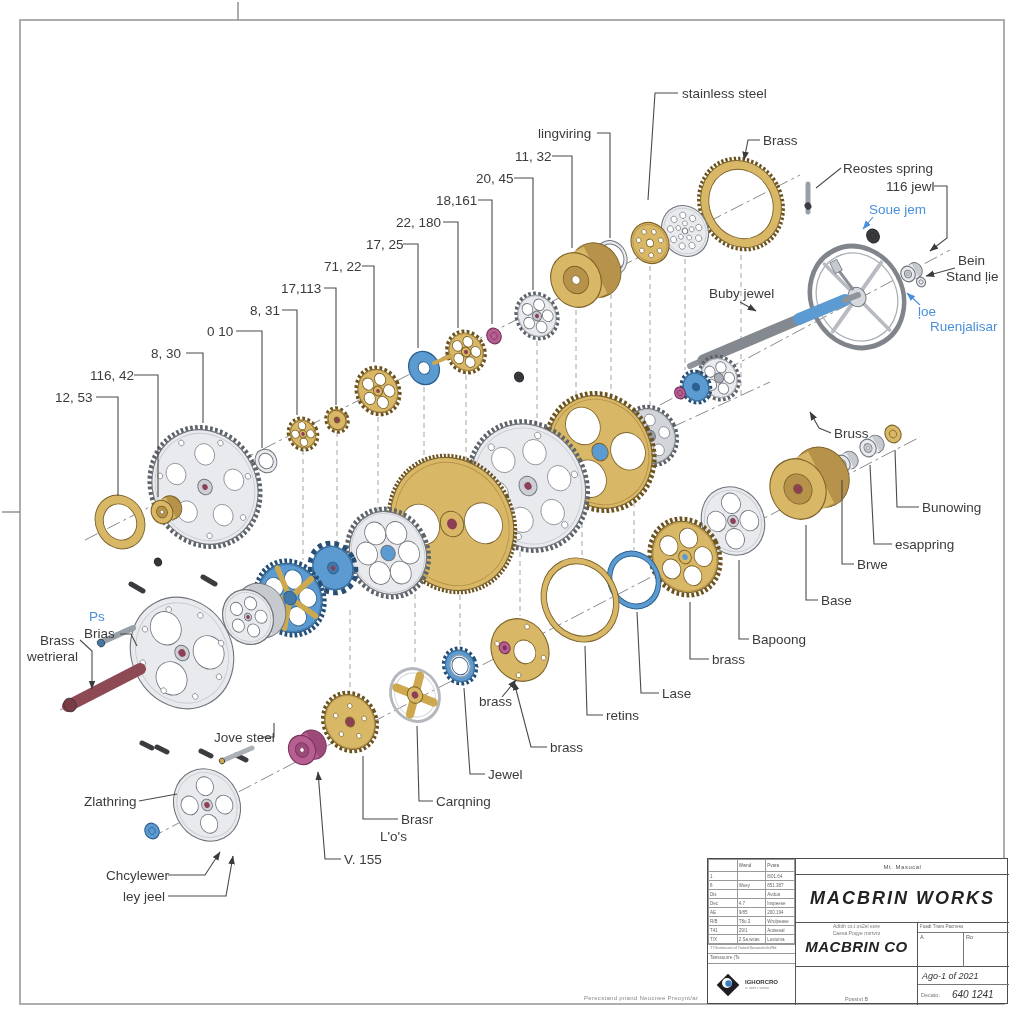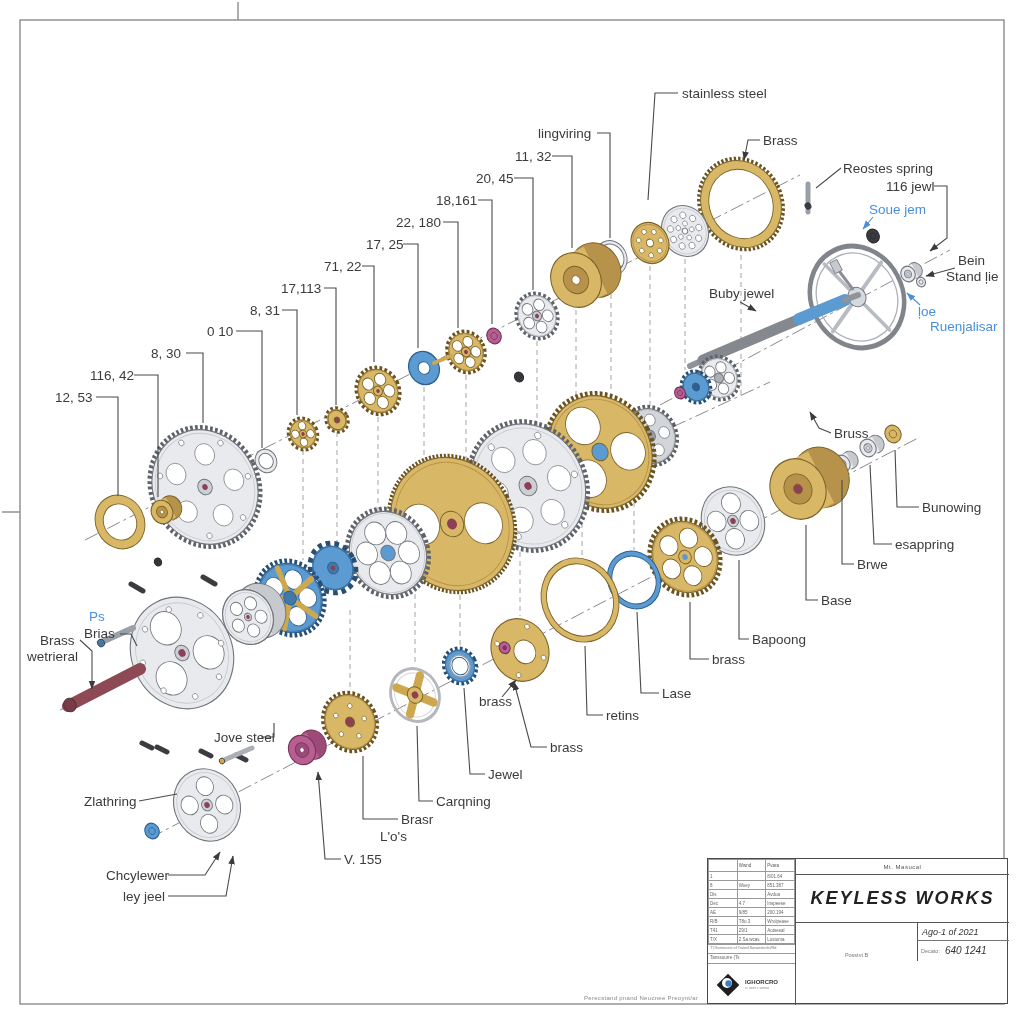--- a/index.html
+++ b/index.html
@@ -34,21 +34,21 @@
   .tb-r3r-head{height:10px;border-bottom:0.5px solid #777;font-size:4.5px;color:#666;padding:1px 2px;white-space:nowrap;overflow:hidden;}
   .tb-r3r-cells{display:flex;height:34px;}
   .tb-r3r-cells div{flex:1;font-size:5.5px;color:#555;padding:1px 2px;}
   .tb-r3r-cells div:first-child{border-right:0.5px solid #777;}
   .tb-r4{height:38px;position:relative;}
   .tb-r4-left{position:absolute;left:0;top:0;width:122px;height:38px;border-right:1px solid #555;
               display:flex;align-items:flex-end;justify-content:center;font-size:5.5px;color:#777;padding-bottom:3px;}
   .tb-r4-right{position:absolute;left:122px;top:0;width:91px;height:38px;}
   .tb-date{height:18px;border-bottom:0.5px solid #777;font-size:9px;font-style:italic;color:#333;
            display:flex;align-items:center;padding-left:4px;}
-  .tb-dno{height:19px;font-size:10px;font-style:italic;color:#333;display:flex;align-items:center;gap:5px;padding-left:3px;}
+  .tb-dno{height:19px;font-size:10px;font-style:italic;color:#333;display:flex;align-items:center;gap:12px;padding-left:3px;}
   .tb-dno .lbl{font-size:5.5px;font-style:normal;color:#777;}
   .caption{position:absolute;left:584px;top:995px;font-size:6px;color:#888;letter-spacing:0.3px;}
 </style>
 </head>
 <body>
 
 <div id="page">
 
   <svg id="diagram-svg" width="1024" height="1024" viewBox="0 0 1024 1024">
     <defs>
@@ -724,21 +724,35 @@
         </svg>
         <div>
           <div class="tb-logo-text">IGHORCRO</div>
           <div class="tb-logo-sub">rc anet c veneo</div>
         </div>
       </div>
     </div>
     <div class="tb-right">
       <div class="tb-r1">Mt. Masucal</div>
       <div class="tb-r2">
-        <span class="tb-title">KEYLESS WORKS</span>
+        <span class="tb-title">MACBRIN WORKS</span>
+      </div>
+      <div class="tb-r3">
+        <div class="tb-r3-left">
+          <div class="tb-sub">Adttth cs.t os2el eore</div>
+          <div class="tb-sub">Caesa Poqye rrortvro</div>
+          <div class="tb-company">MACBRIN CO</div>
+        </div>
+        <div class="tb-r3-right">
+          <div class="tb-r3r-head">Fuadt Tnars Pacrress</div>
+          <div class="tb-r3r-cells">
+            <div>A</div>
+            <div>Ro</div>
+          </div>
+        </div>
       </div>
       <div class="tb-r4">
         <div class="tb-r4-left">Posstvt B</div>
         <div class="tb-r4-right">
           <div class="tb-date">Ago-1 of 2021</div>
           <div class="tb-dno">
             <span class="lbl">Decato:</span>
             <span>640 1241</span>
           </div>
         </div>

